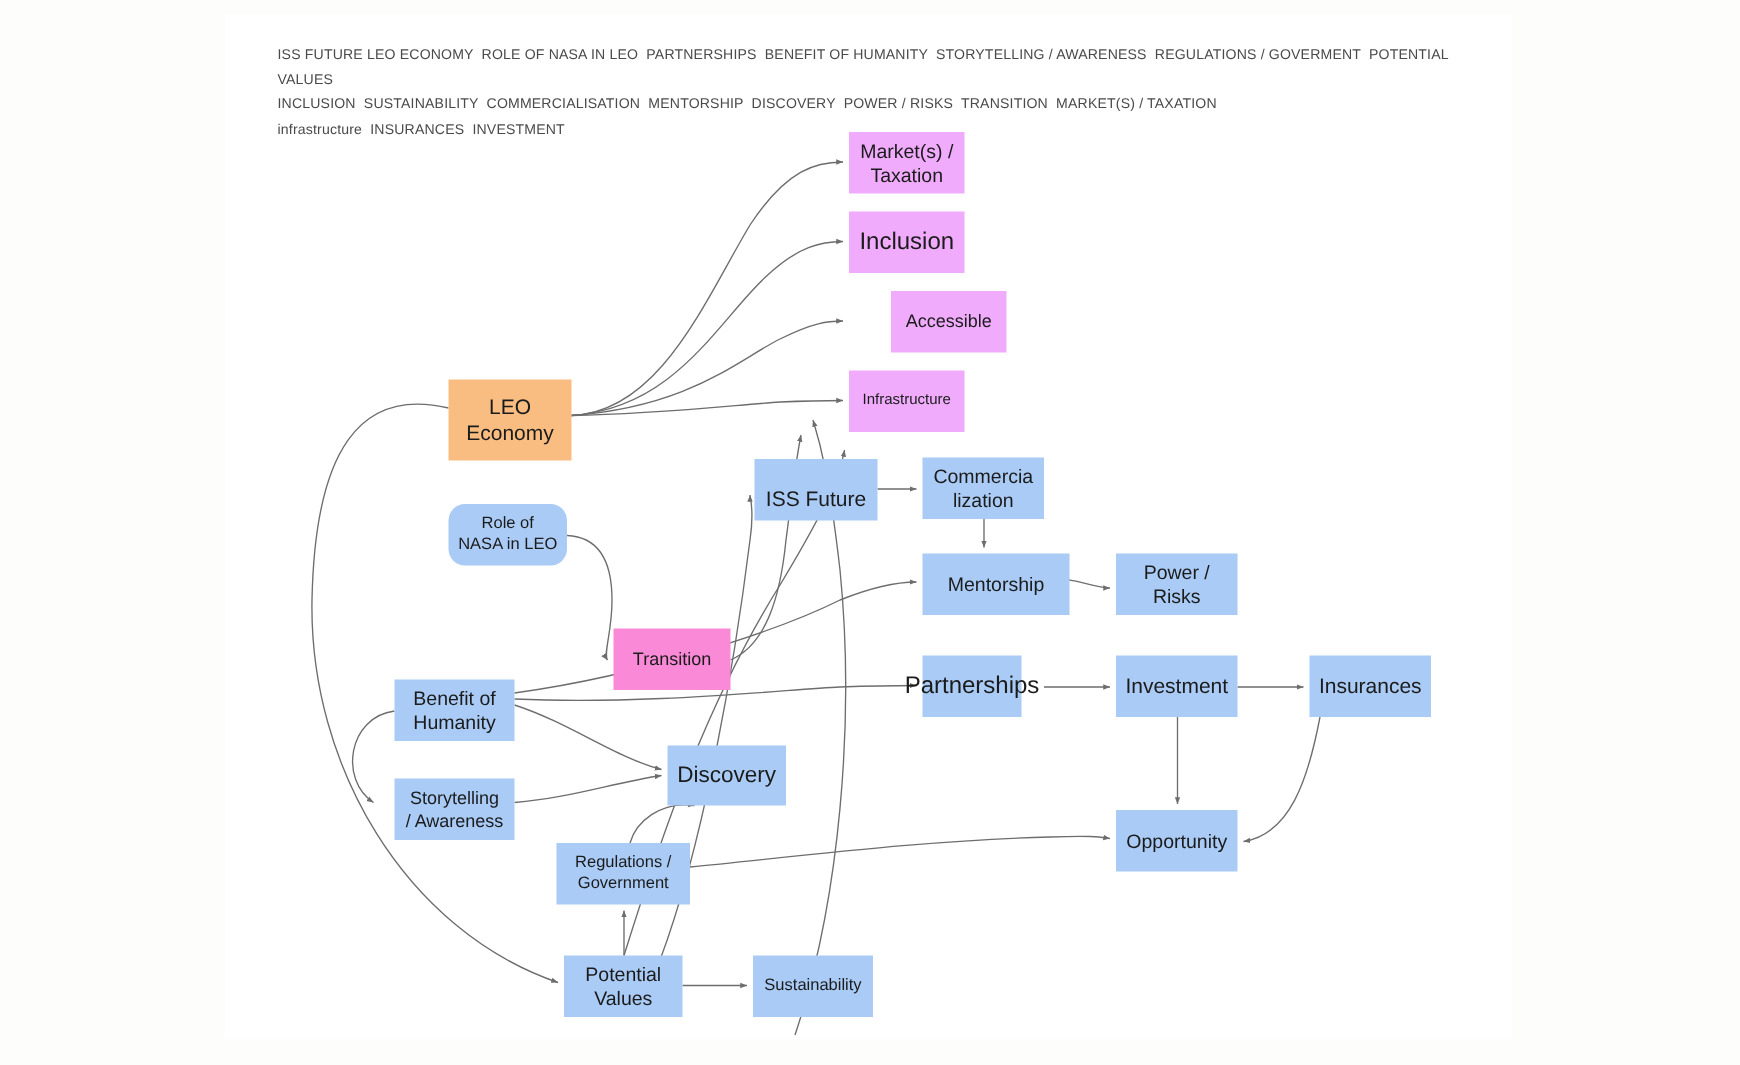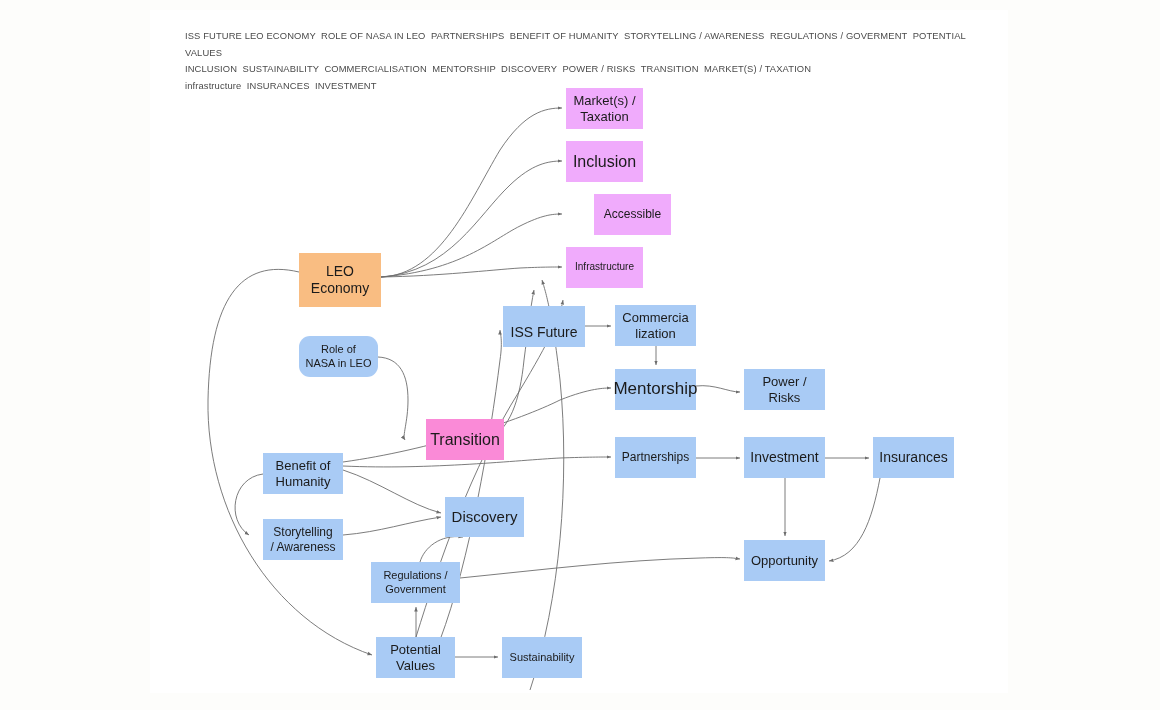--- a/index.html
+++ b/index.html
@@ -157,34 +157,34 @@
   <div class="node node-blue" style="left:615px;top:305px;width:81px;height:41px;font-size:13px;">
     <span style="white-space:pre-line;">Commercia
 lization</span>
   </div>
 
   <div class="node node-blue" style="left:299px;top:336px;width:79px;height:41px;font-size:11px;border-radius:11px;">
     <span style="white-space:pre-line;">Role of
 NASA in LEO</span>
   </div>
 
-  <div class="node node-blue" style="left:615px;top:369px;width:81px;height:41px;font-size:17px;">
+  <div class="node node-blue" style="left:615px;top:369px;width:98px;height:41px;font-size:13px;">
     <span style="white-space:pre-line;">Mentorship</span>
   </div>
 
   <div class="node node-blue" style="left:744px;top:369px;width:81px;height:41px;font-size:13px;">
     <span style="white-space:pre-line;">Power /
 Risks</span>
   </div>
 
-  <div class="node node-pink" style="left:426px;top:419px;width:78px;height:41px;font-size:16px;">
+  <div class="node node-pink" style="left:409px;top:419px;width:78px;height:41px;font-size:12px;">
     <span style="white-space:pre-line;">Transition</span>
   </div>
 
-  <div class="node node-blue" style="left:615px;top:437px;width:81px;height:41px;font-size:12px;">
+  <div class="node node-blue" style="left:615px;top:437px;width:66px;height:41px;font-size:16px;">
     <span style="white-space:pre-line;">Partnerships</span>
   </div>
 
   <div class="node node-blue" style="left:744px;top:437px;width:81px;height:41px;font-size:14px;">
     <span style="white-space:pre-line;">Investment</span>
   </div>
 
   <div class="node node-blue" style="left:873px;top:437px;width:81px;height:41px;font-size:14px;">
     <span style="white-space:pre-line;">Insurances</span>
   </div>

